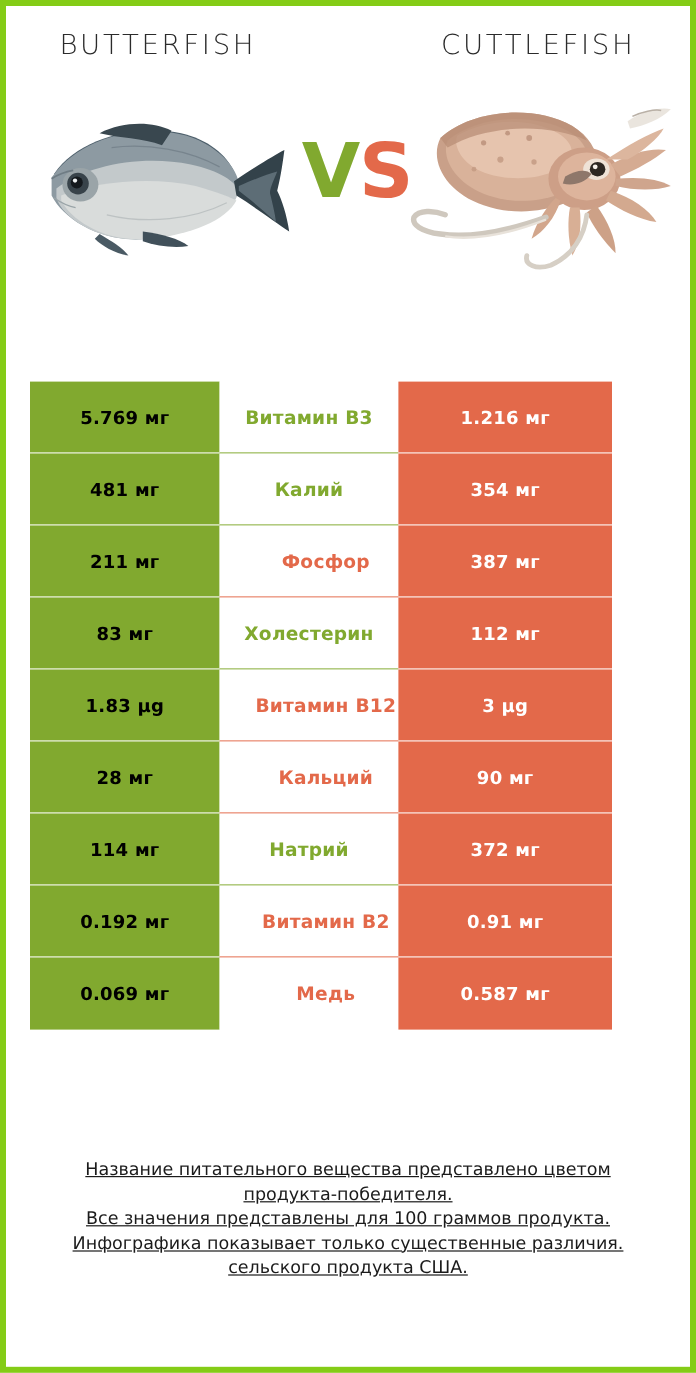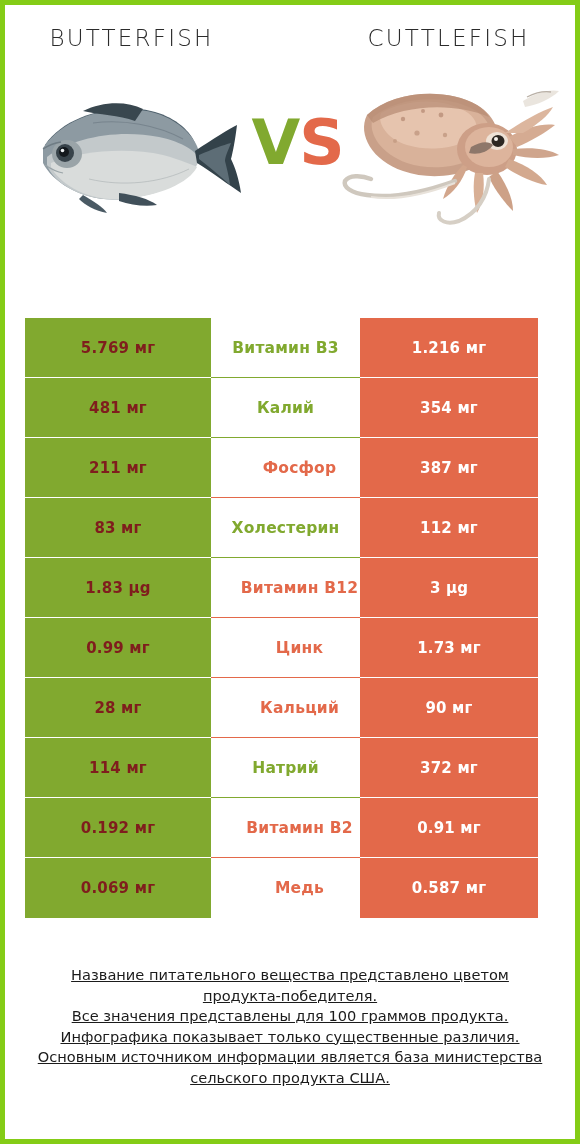--- a/index.html
+++ b/index.html
@@ -88,23 +88,23 @@
     display: flex;
     align-items: center;
     justify-content: center;
     box-sizing: border-box;
     font-size: 15px;
     font-weight: 700;
     letter-spacing: 0.2px;
     font-family: "DejaVu Sans", sans-serif;
   }
   .cell-left {
-    width: 186px;
+    width: 158px;
     background: #81a92f;
-    color: #7f1d1d;
+    color: #000000;
     border-bottom: 1px solid #ffffff;
   }
   .cell-right {
     width: 178px;
     background: #e3694a;
     color: #ffffff;
     border-bottom: 1px solid #ffffff;
   }
   .cell-mid {
     width: 149px;
@@ -223,25 +223,20 @@
         <div class="cell cell-left">83 мг</div>
         <div class="cell cell-mid win-left">Холестерин</div>
         <div class="cell cell-right">112 мг</div>
       </div>
       <div class="row">
         <div class="cell cell-left">1.83 µg</div>
         <div class="cell cell-mid win-right">Витамин B12</div>
         <div class="cell cell-right">3 µg</div>
       </div>
       <div class="row">
-        <div class="cell cell-left">0.99 мг</div>
-        <div class="cell cell-mid win-right">Цинк</div>
-        <div class="cell cell-right">1.73 мг</div>
-      </div>
-      <div class="row">
         <div class="cell cell-left">28 мг</div>
         <div class="cell cell-mid win-right">Кальций</div>
         <div class="cell cell-right">90 мг</div>
       </div>
       <div class="row">
         <div class="cell cell-left">114 мг</div>
         <div class="cell cell-mid win-left">Натрий</div>
         <div class="cell cell-right">372 мг</div>
       </div>
       <div class="row">
@@ -254,17 +249,16 @@
         <div class="cell cell-mid win-right">Медь</div>
         <div class="cell cell-right">0.587 мг</div>
       </div>
     </div>
 
   <div class="footer" id="footer-note">
       <span class="ln">Название питательного вещества представлено цветом</span>
       <span class="ln">продукта-победителя.</span>
       <span class="ln">Все значения представлены для 100 граммов продукта.</span>
       <span class="ln">Инфографика показывает только существенные различия.</span>
-      <span class="ln">Основным источником информации является база министерства</span>
       <span class="ln">сельского продукта США.</span>
     </div>
 
 </div>
 
 </body></html>

